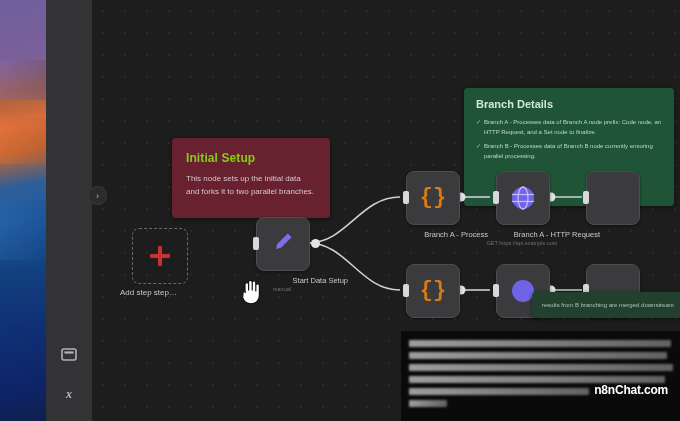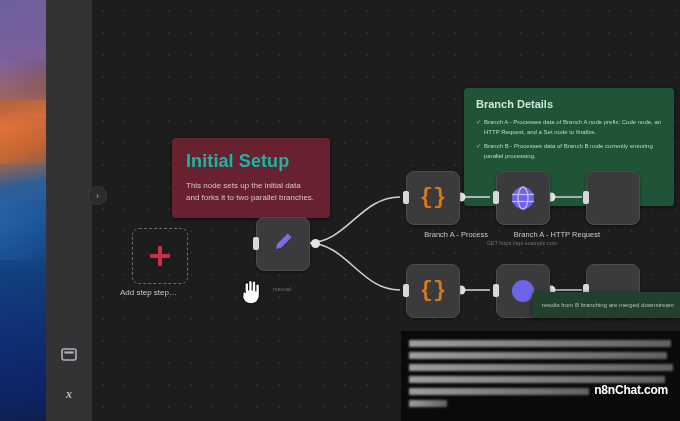--- a/index.html
+++ b/index.html
@@ -30,21 +30,21 @@
 
   
   .expand-btn{position:absolute;left:-4px;top:186px;width:17px;height:17px;border-radius:50%;
     background:#2b2b2b;border:1px solid #3a3a3a;color:#b9b9bc;font-size:9px;
     display:flex;align-items:center;justify-content:center;}
 
   
   .sticky{position:absolute;border-radius:4px;overflow:hidden;}
   .sticky-red{left:80px;top:138px;width:158px;height:80px;background:#68212f;
     box-shadow:0 1px 4px rgba(0,0,0,.5);}
-  .sticky-red .s-title{color:#14b8a6;font-size:18px;font-weight:700;letter-spacing:.1px;
+  .sticky-red .s-title{color:#84cc16;font-size:12px;font-weight:700;letter-spacing:.1px;
     padding:14px 8px 0 14px;line-height:1.1;}
   .sticky-red .s-body{color:#d9c6cc;font-size:8px;line-height:1.55;padding:8px 14px 0 14px;}
 
   .sticky-green{left:372px;top:88px;width:210px;height:118px;background:#1f5437;
     box-shadow:0 1px 4px rgba(0,0,0,.5);}
   .sticky-green .s-title{color:#cfe7d8;font-size:11px;font-weight:700;padding:10px 12px 0 12px;
     filter:blur(.35px);}
   .sticky-green ul{list-style:none;margin:8px 0 0 0;padding:0 10px 0 12px;}
   .sticky-green li{position:relative;color:#bcd9c6;font-size:6px;line-height:1.6;
     padding-left:8px;margin-bottom:5px;filter:blur(.45px);}
@@ -165,20 +165,21 @@
 
     <div class="node" style="left:164px;top:217px;">
       <span class="port in"></span>
       <span>
         <svg width="24" height="24" viewBox="0 0 24 24">
           <path d="M16.8 3.4l3.8 3.8-10.6 10.6-5 1.2 1.2-5z" fill="#7b6cf0"></path>
         </svg>
       </span>
       <span class="dot-out"></span>
     </div>
+    <div class="node-label" style="left:124px;top:276px;width:132px;">Start Data Setup</div>
     <div class="node-sublabel" style="left:124px;top:286px;width:132px;">manual</div>
 
     <div class="node" style="left:314px;top:171px;">
       <span class="port in"></span>
       <span class="ico-braces">{}</span>
     </div>
     <div class="node-label" style="left:284px;top:230px;width:112px;">Branch A - Process</div>
 
     <div class="node" style="left:404px;top:171px;">
       <span class="port in"></span>

